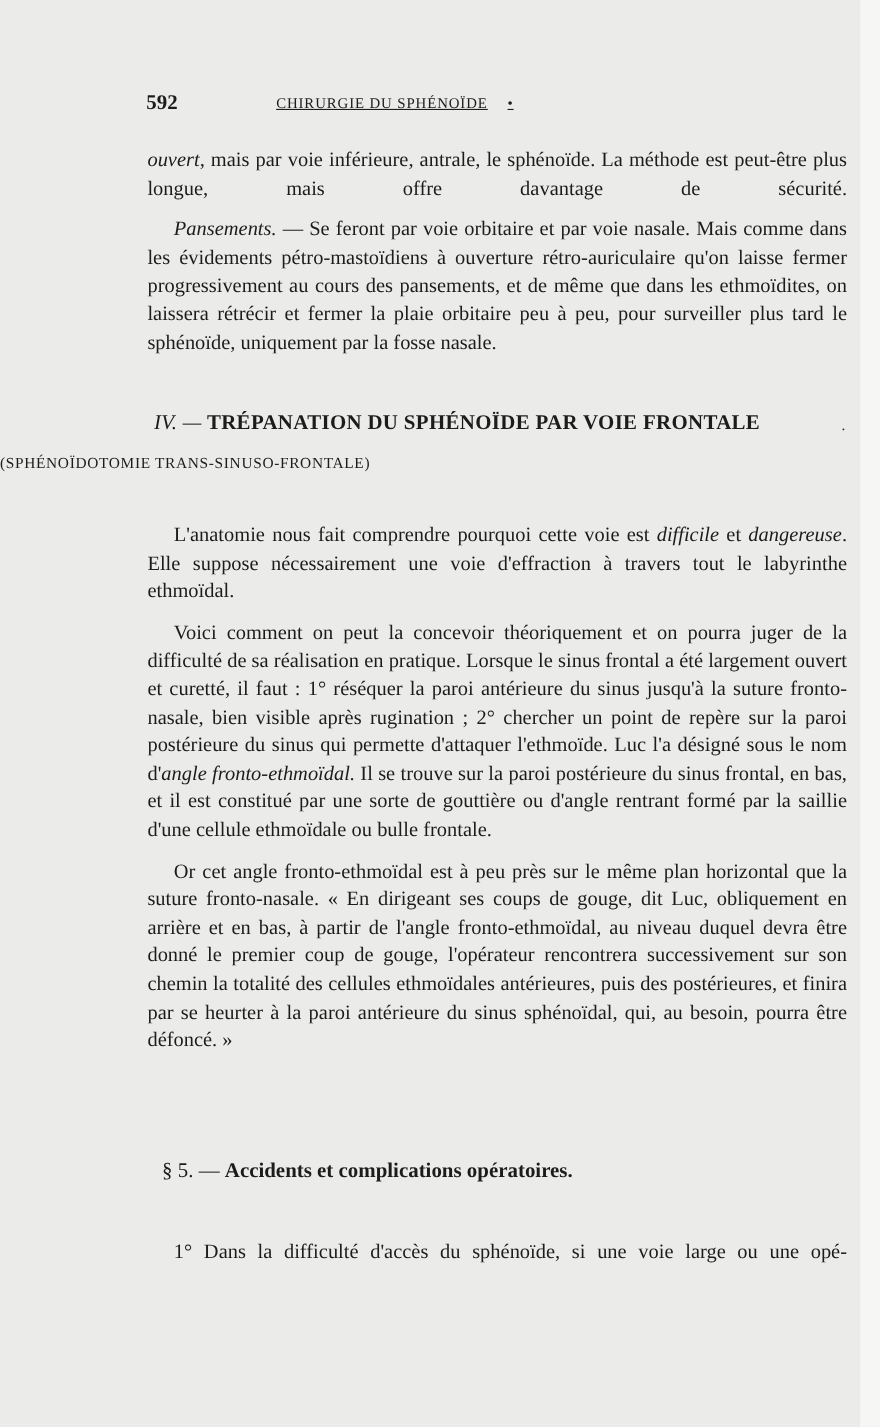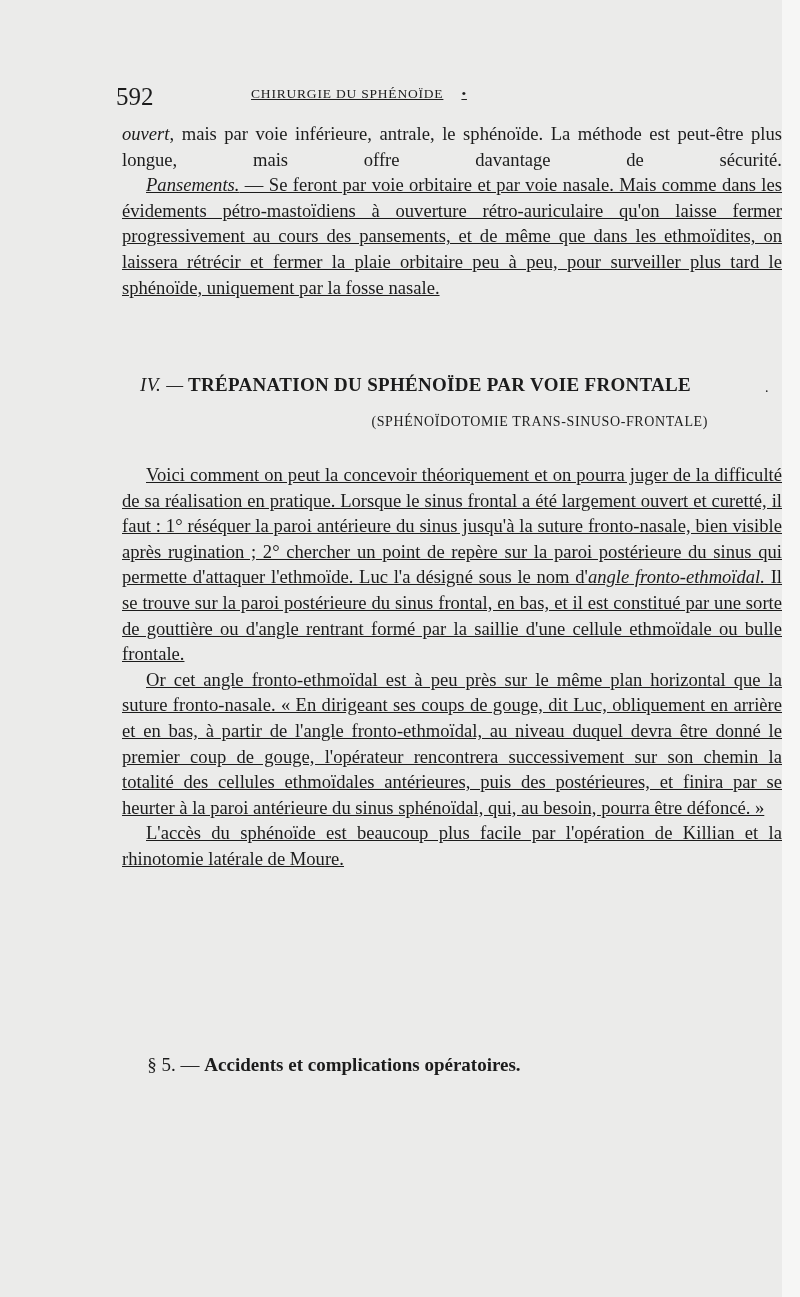--- a/index.html
+++ b/index.html
@@ -4,37 +4,37 @@
 <style>
   html, body { margin:0; padding:0; }
   body {
     width:800px; height:1297px; overflow:hidden;
     background:#ebebea;
     position:relative;
     font-family:"Liberation Serif", "DejaVu Serif", serif;
     color:#1c1c1c;
   }
   .edge { position:absolute; top:0; right:0; width:18px; height:1297px; background:#f6f6f5; }
-  .page-num { position:absolute; left:116px; top:83px; font-size:25px; }
+  .page-num { position:absolute; left:133px; top:83px; font-size:19px;font-weight:bold; }
   .running-head { position:absolute; left:0; width:718px; top:86px; text-align:center; font-size:13.5px; letter-spacing:0.8px;text-decoration:underline; }
   .running-head .dot { margin-left:18px; }
   .text {
     position:absolute; left:122px; width:660px;
     font-size:18.6px; line-height:25.6px; text-align:justify;
   }
-  .text p { margin:0; text-indent:0; }
+  .text p { margin:12px; text-indent:0; }
   .text p.ind { text-indent:24px; }
-  .text p.last { text-align-last:left;text-decoration:underline; }
+  .text p.last { text-align-last:left; }
   .text p:not(.last) { text-align-last:justify; }
   i, em { font-style:italic; }
   .block1 { top:121px; }
   .heading-iv { position:absolute; left:140px; top:374px; font-size:19px; font-weight:bold; letter-spacing:0.3px; }
   .heading-iv .num { font-weight:normal;font-style:italic; }
   .heading-dot { position:absolute; left:765px; top:380px; font-size:14px; }
-  .subheading { position:absolute; left:0; width:708px; top:414px; text-align:right; font-size:14px; letter-spacing:0.6px; }
+  .subheading { position:absolute; left:0; width:708px; top:414px; text-align:left; font-size:14px; letter-spacing:0.6px; }
   .block2 { top:462px; }
   .section5 { position:absolute; left:0; width:668px; top:1054px; text-align:center; font-size:19px; }
   .section5 b { font-weight:bold; }
   .block3 { top:1114px; }
 </style>
 </head>
 <body>
 
 <div class="edge"></div>
 
@@ -49,24 +49,25 @@
 </div>
 
 <div class="heading-iv">
   <span class="num">IV. —</span>
   <span>TRÉPANATION DU SPHÉNOÏDE PAR VOIE FRONTALE</span>
 </div>
 <div class="heading-dot">.</div>
 <div class="subheading">(SPHÉNOÏDOTOMIE TRANS-SINUSO-FRONTALE)</div>
 
 <div class="text block2">
+  <p class="ind last"><span>L'anatomie nous fait comprendre pourquoi cette voie est </span><i>difficile</i><span> et </span><i>dangereuse</i><span>. Elle suppose nécessairement une voie d'effraction à travers tout le labyrinthe ethmoïdal.</span></p>
   <p class="ind last"><span>Voici comment on peut la concevoir théoriquement et on pourra juger de la difficulté de sa réalisation en pratique. Lorsque le sinus frontal a été largement ouvert et curetté, il faut : 1° réséquer la paroi antérieure du sinus jusqu'à la suture fronto-nasale, bien visible après rugination ; 2° chercher un point de repère sur la paroi postérieure du sinus qui permette d'attaquer l'ethmoïde. Luc l'a désigné sous le nom d'</span><i>angle fronto-ethmoïdal.</i><span> Il se trouve sur la paroi postérieure du sinus frontal, en bas, et il est constitué par une sorte de gouttière ou d'angle rentrant formé par la saillie d'une cellule ethmoïdale ou bulle frontale.</span></p>
   <p class="ind last">Or cet angle fronto-ethmoïdal est à peu près sur le même plan horizontal que la suture fronto-nasale. « En dirigeant ses coups de gouge, dit Luc, obliquement en arrière et en bas, à partir de l'angle fronto-ethmoïdal, au niveau duquel devra être donné le premier coup de gouge, l'opérateur rencontrera successivement sur son chemin la totalité des cellules ethmoïdales antérieures, puis des postérieures, et finira par se heurter à la paroi antérieure du sinus sphénoïdal, qui, au besoin, pourra être défoncé. »</p>
-  <p class="ind last">L'accès du sphénoïde est beaucoup plus facile par l'opération de Killian et la rhinotomie latérale de Moure.</p>
 </div>
 
 <div class="section5">
   <span>§ 5. —</span>
   <b>Accidents et complications opératoires.</b>
 </div>
 
 <div class="text block3">
+  <p class="ind">1° Dans la difficulté d'accès du sphénoïde, si une voie large ou une opé-</p>
 </div>
 
 </body></html>

